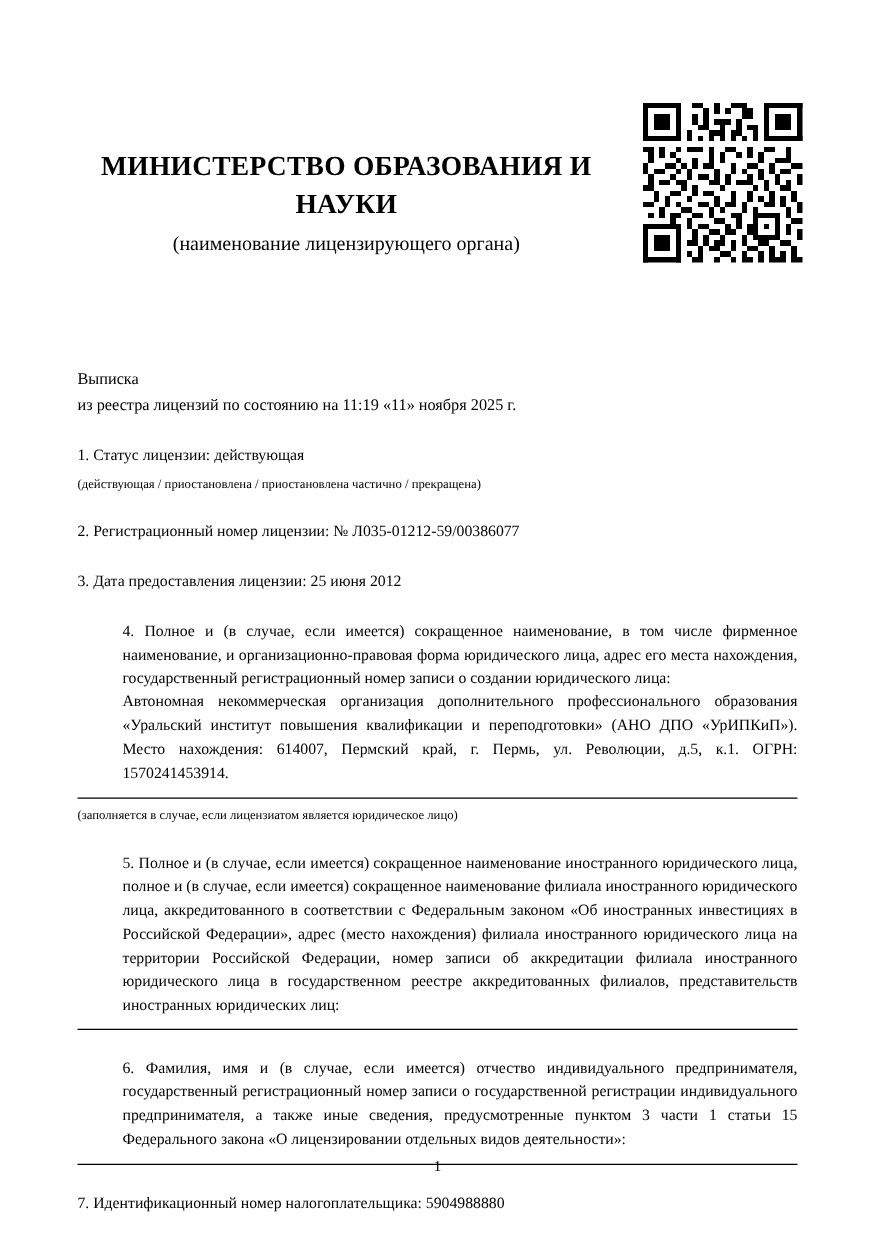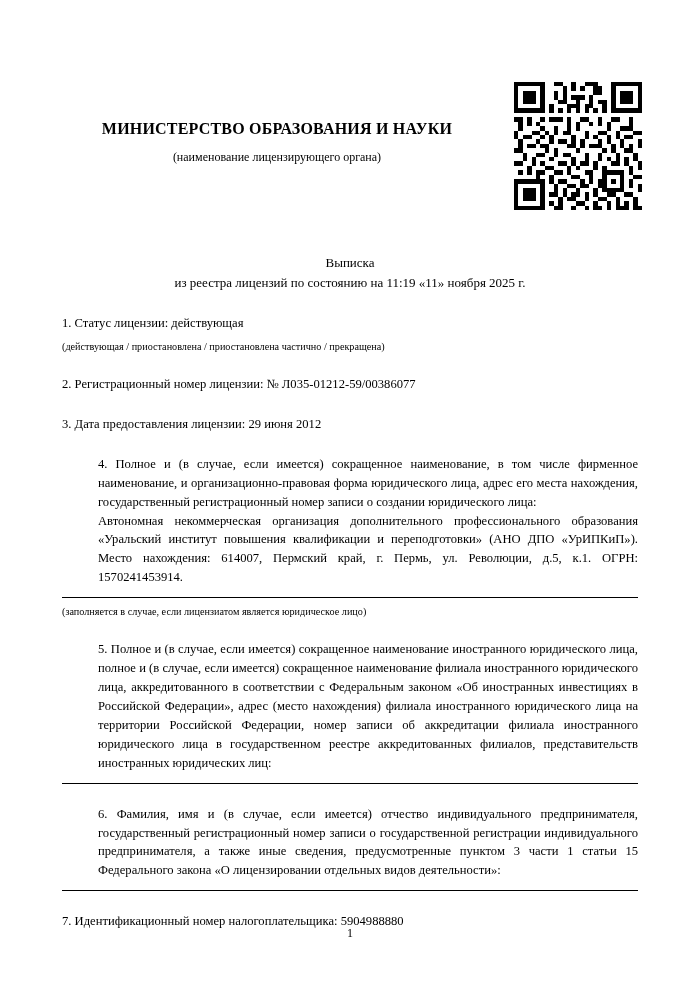--- a/index.html
+++ b/index.html
@@ -31,33 +31,32 @@
   }
   .qr svg { display: block; }
 
   .header-block {
     padding-top: 118px;
     text-align: center;
     width: 430px;
     margin-left: 0;
   }
   .org-title {
-    font-size: 16px;
+    font-size: 22px;
     font-weight: bold;
     line-height: 1.35;
     letter-spacing: 0.2px;
   }
   .org-subtitle {
-    font-size: 12px;
+    font-size: 16px;
     margin-top: 10px;
   }
 
   .doc-title {
     margin-top: 88px;
-    text-align: center;
     font-size: 13px;
     line-height: 1.55;
   }
   .doc-title .line2 { display: block; }
 
   .section {
     margin-top: 21px;
     font-size: 12.6px;
     line-height: 1.5;
     text-align: justify;
@@ -278,21 +277,21 @@
   <div class="section first">
     <div class="body-text">1. Статус лицензии: действующая</div>
     <div class="hint">(действующая / приостановлена / приостановлена частично / прекращена)</div>
   </div>
 
   <div class="section">
     <div class="body-text">2. Регистрационный номер лицензии: № Л035-01212-59/00386077</div>
   </div>
 
   <div class="section">
-    <div class="body-text">3. Дата предоставления лицензии: 29 июня 2012</div>
+    <div class="body-text">3. Дата предоставления лицензии: 25 июня 2012</div>
   </div>
 
   <div class="section">
     <div class="body-text j">4. Полное и (в случае, если имеется) сокращенное наименование, в том числе фирменное наименование, и организационно-правовая форма юридического лица, адрес его места нахождения, государственный регистрационный номер записи о создании юридического лица:</div>
     <div class="body-text j">Автономная некоммерческая организация дополнительного профессионального образования «Уральский институт повышения квалификации и переподготовки» (АНО ДПО «УрИПКиП»). Место нахождения: 614007, Пермский край, г. Пермь, ул. Революции, д.5, к.1. ОГРН: 1570241453914.</div>
     <hr class="rule">
     <div class="hint">(заполняется в случае, если лицензиатом является юридическое лицо)</div>
   </div>
 
   <div class="section">

